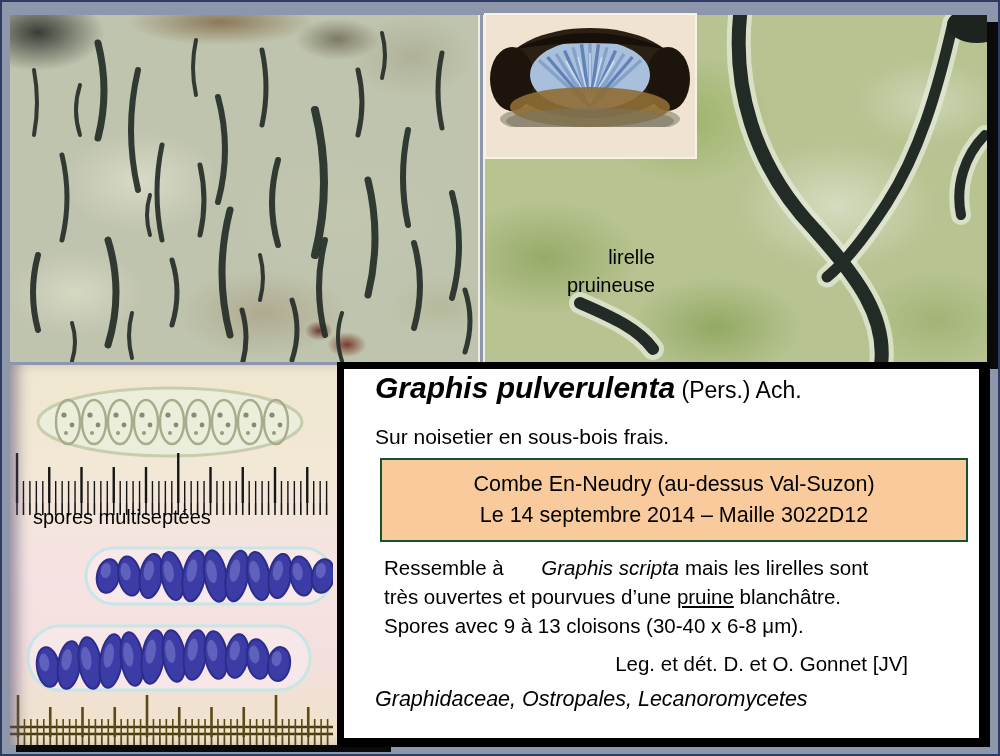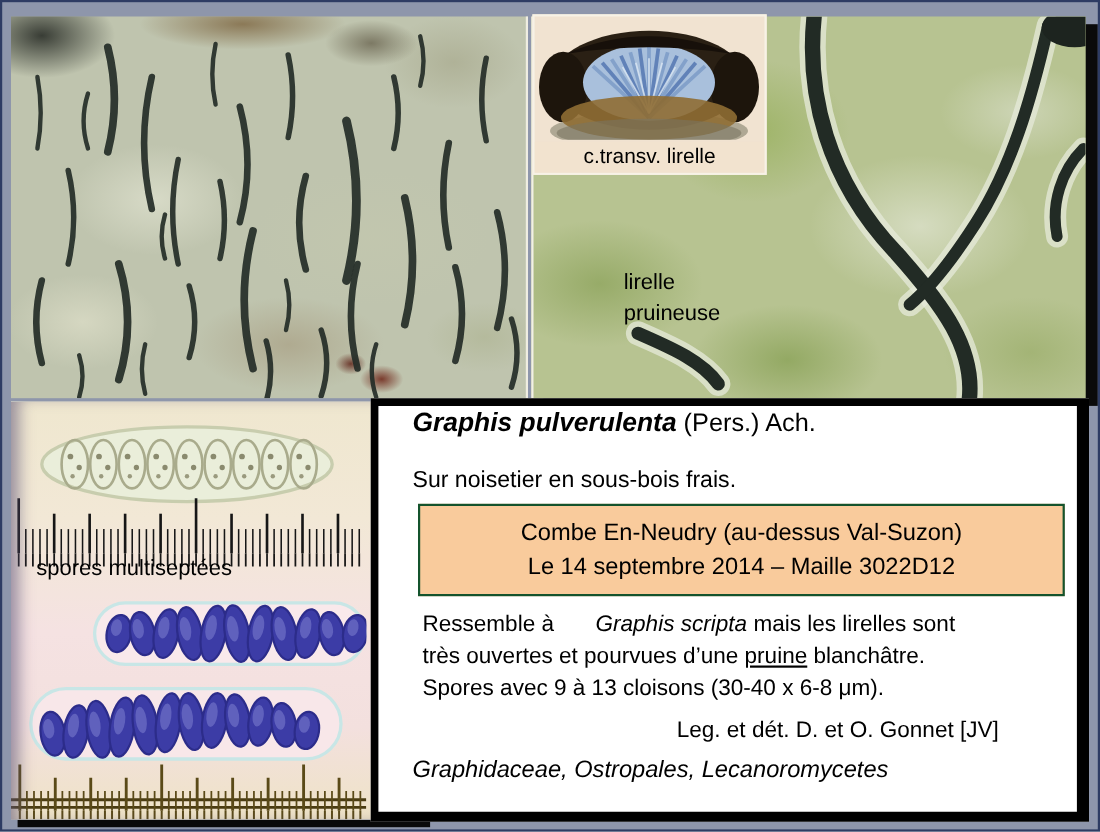--- a/index.html
+++ b/index.html
@@ -62,31 +62,31 @@
   }
   .photo-spores::after{
     content:"";position:absolute;inset:0;
     box-shadow:inset 12px 0 14px -5px rgba(92,82,120,.6);
     pointer-events:none;
   }
   .spores-label{
     position:absolute;left:23px;top:141px;font-size:20px;z-index:2;
   }
   .lirelle-label{
-    position:absolute;left:82px;top:228px;font-size:20px;line-height:28px;z-index:2;
+    position:absolute;left:82px;top:228px;font-size:20px;line-height:28px;z-index:2;text-align:right;
   }
   
   .panel{
     position:absolute;left:337px;top:362px;width:653px;height:385px;
     box-sizing:border-box;background:#fff;
     border:7px solid #000;border-right-width:11px;border-bottom-width:9px;
     z-index:4;
   }
   .title-row{position:absolute;left:31px;top:2px;white-space:nowrap;}
-  .title-main{font-size:24px;font-weight:bold;font-style:italic;}
+  .title-main{font-size:30px;font-weight:bold;font-style:italic;}
   .title-auth{font-size:23px;}
   .habitat{position:absolute;left:31px;top:56px;font-size:21px;}
   .loc-box{
     position:absolute;left:36px;top:89px;width:588px;height:84px;
     box-sizing:border-box;background:#f9cb9c;border:2px solid #14532d;
     text-align:center;font-size:21.5px;line-height:31px;padding-top:9px;
   }
   .descr{position:absolute;left:40px;top:184px;font-size:20.5px;line-height:29px;}
   .descr .it{font-style:italic;margin-left:32px;}
   .descr .ul{text-decoration:underline;}
@@ -176,21 +176,20 @@
       <line x1="104" y1="92" x2="155" y2="45.2" stroke="#7d9cc8" stroke-width="3.4" opacity="0.85"></line>
       <line x1="104" y1="88" x2="80" y2="46" stroke="#dce8f4" stroke-width="1.6" opacity="0.8"></line>
       <line x1="104" y1="88" x2="92" y2="42" stroke="#dce8f4" stroke-width="1.6" opacity="0.8"></line>
       <line x1="104" y1="88" x2="104" y2="38" stroke="#dce8f4" stroke-width="1.6" opacity="0.8"></line>
       <line x1="104" y1="88" x2="116" y2="42" stroke="#dce8f4" stroke-width="1.6" opacity="0.8"></line>
       <line x1="104" y1="88" x2="128" y2="46" stroke="#dce8f4" stroke-width="1.6" opacity="0.8"></line>
       <path d="M28,34 Q104,2 180,34 Q104,22 28,34 Z" fill="#17100a"></path>
       <ellipse cx="104" cy="92" rx="80" ry="20" fill="#8f6d33" opacity="0.9"></ellipse>
       <ellipse cx="104" cy="106" rx="84" ry="13" fill="#7a7560" opacity="0.6"></ellipse>
     </svg>
-  <div class="inset-label-bar">c.transv. lirelle</div>
 </div>
 
 <div class="photo photo-spores">
   <svg id="spores-svg" viewBox="0 0 323 380" width="323" height="380">
       <ellipse cx="160" cy="57" rx="132" ry="34" fill="#eaeeda" stroke="#c8cdae" stroke-width="3"></ellipse>
       <ellipse cx="58" cy="57" rx="12" ry="22" fill="none" stroke="#a9ab8c" stroke-width="2.4"></ellipse>
       <circle cx="54" cy="50" r="2.6" fill="#8a8a6e"></circle>
       <circle cx="62" cy="60" r="2.4" fill="#8a8a6e"></circle>
       <circle cx="56" cy="68" r="2" fill="#9a9a7e"></circle>
       <ellipse cx="84" cy="57" rx="12" ry="22" fill="none" stroke="#a9ab8c" stroke-width="2.4"></ellipse>

